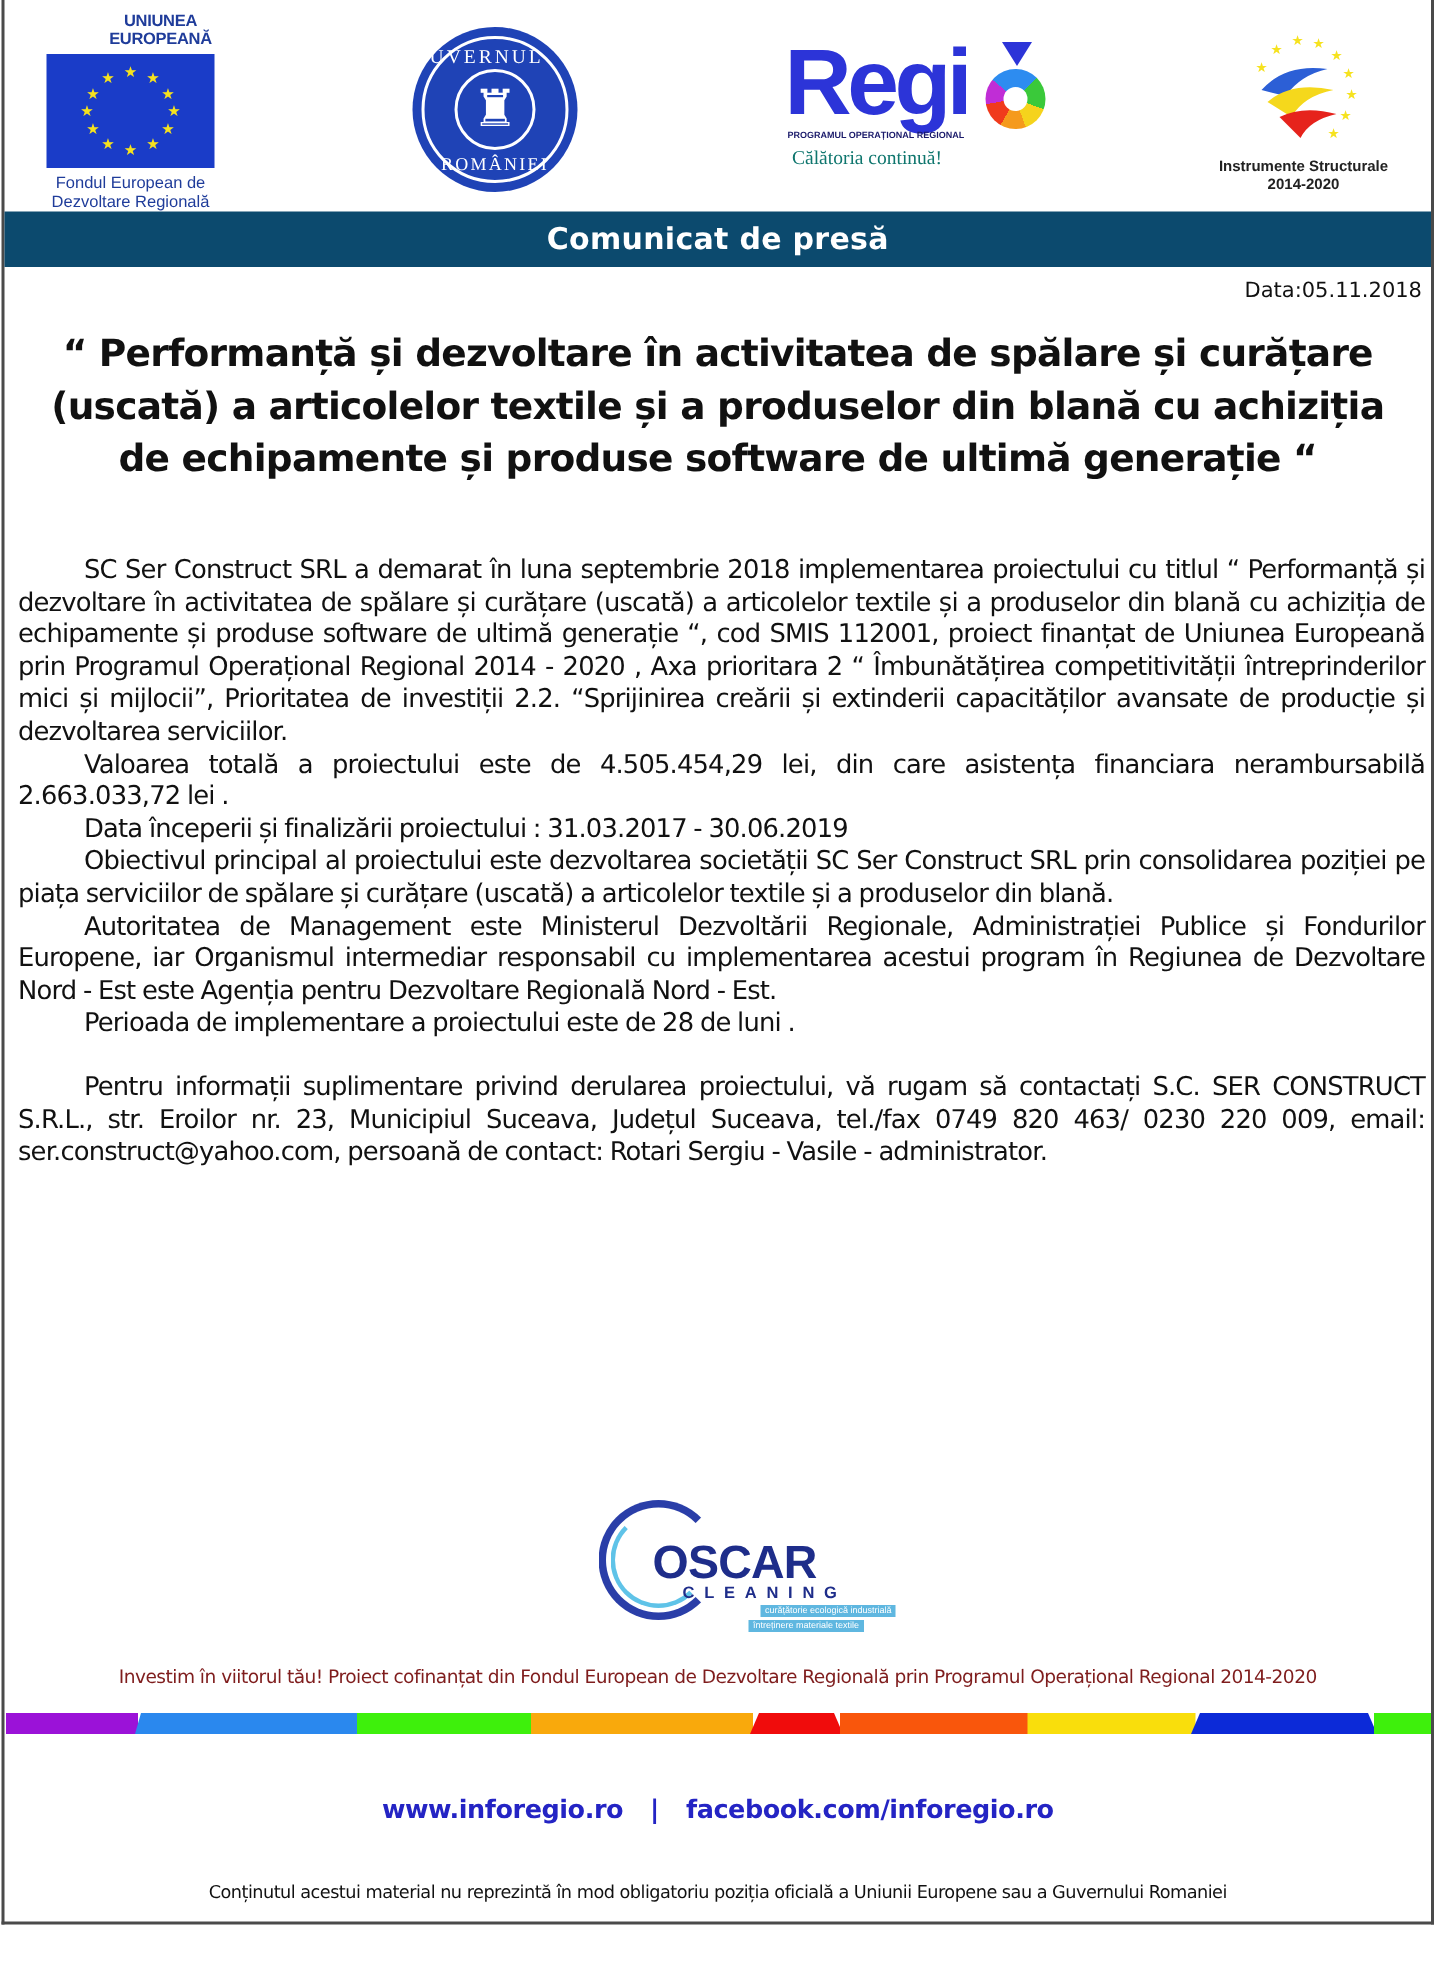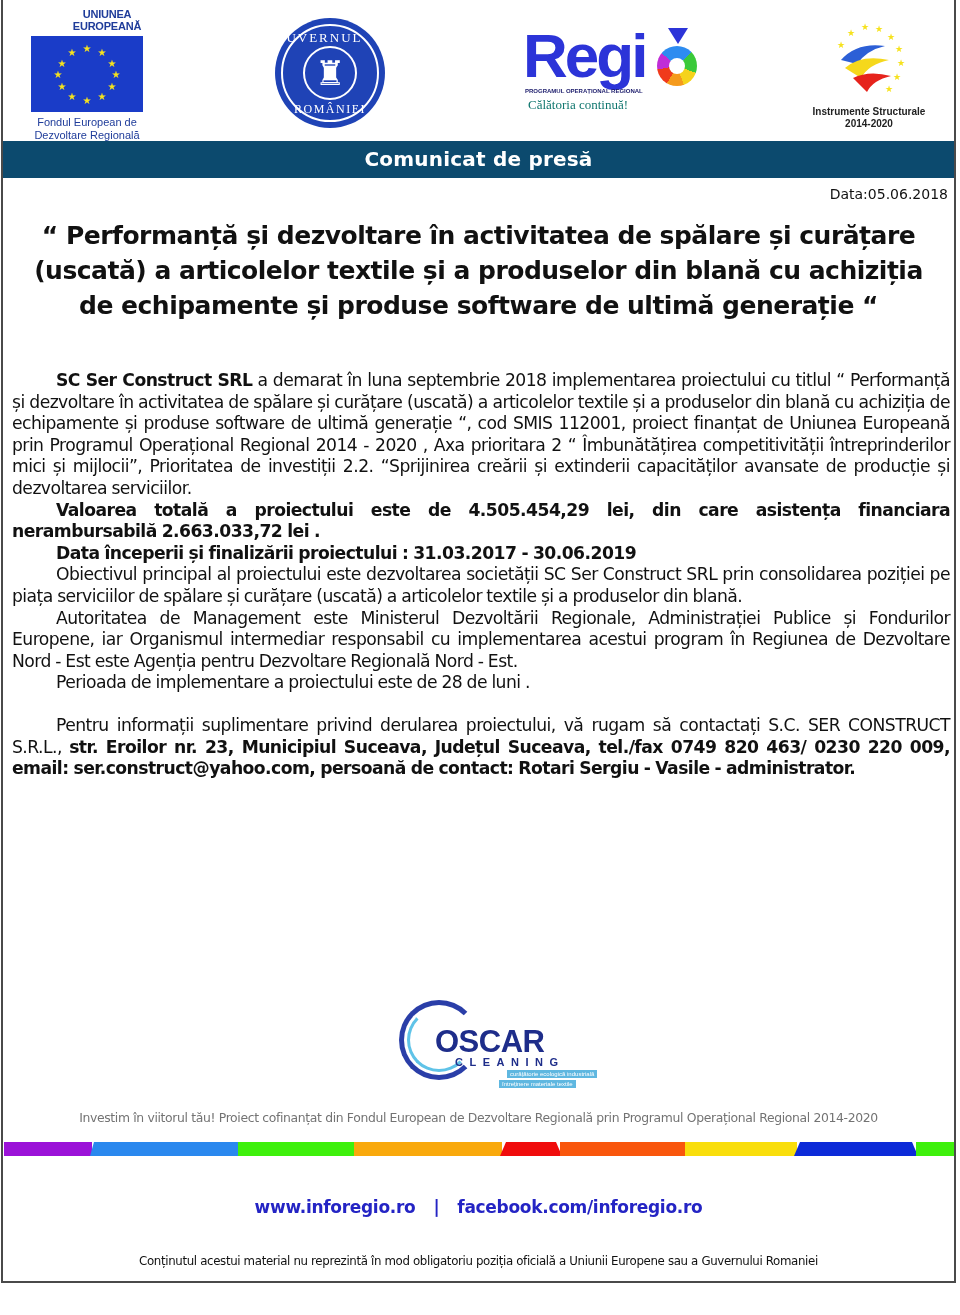--- a/index.html
+++ b/index.html
@@ -45,35 +45,35 @@
     .titlebar .t { display: block; text-align: center; color: #ffffff; font-size: 20px; line-height: 37px; font-weight: bold; letter-spacing: 0.2px; }
 
     .date { position: absolute; right: 6px; top: 186px; font-size: 14px; color: #111; }
 
     
     .headline { position: absolute; left: 20px; top: 218px; width: 911px; text-align: center; font-size: 25px; font-weight: bold; line-height: 35px; color: #111; letter-spacing: -0.5px; }
 
     
     .body { position: absolute; left: 9px; top: 370px; width: 938px; font-size: 17.2px; line-height: 21.6px; color: #111; text-align: justify; letter-spacing: -0.55px; word-spacing: -0.5px; }
     .body p { text-indent: 44px; }
-    .body b { font-weight: bold; }
+    .body b { font-weight: normal; }
     .body .gap { height: 21px; }
 
     
     .oscar { position: absolute; left: 392px; top: 996px; width: 186px; height: 98px; }
     .oscar .ring { position: absolute; left: 4px; top: 4px; width: 80px; height: 80px; border-radius: 50%; border: 5px solid #2a3ea8; border-right-color: transparent; }
     .oscar .ring2 { position: absolute; left: 12px; top: 12px; width: 64px; height: 64px; border-radius: 50%; border: 3px solid #5fc3e8; border-right-color: transparent; border-top-color: transparent; }
     .oscar .word { position: absolute; left: 40px; top: 30px; font-family: "Liberation Sans", sans-serif; font-weight: bold; font-size: 31px; line-height: 32px; color: #1e2d8a; letter-spacing: -0.5px; }
     .oscar .sub { position: absolute; left: 60px; top: 60px; font-family: "Liberation Sans", sans-serif; font-weight: bold; font-size: 11px; letter-spacing: 6.5px; color: #1e2d8a; }
     .oscar .tag1, .oscar .tag2 { position: absolute; height: 8px; background: #5fb7e0; color: #fff; font-family: "Liberation Sans", sans-serif; font-size: 6px; line-height: 8px; padding: 0 3px; white-space: nowrap; }
     .oscar .tag1 { left: 112px; top: 74px; }
     .oscar .tag2 { left: 104px; top: 84px; }
 
     
-    .invest { position: absolute; left: 0; top: 1110px; width: 951px; text-align: center; font-size: 12.4px; color: #737373; letter-spacing: -0.35px; }
+    .invest { position: absolute; left: 0; top: 1110px; width: 951px; text-align: center; font-size: 12.4px; color: #7f1d1d; letter-spacing: -0.35px; }
 
     .colorbar { position: absolute; left: 1px; top: 1142px; width: 950px; height: 14px; }
     .colorbar div { position: absolute; top: 0; height: 14px; }
 
     .links { position: absolute; left: 0; top: 1197px; width: 951px; text-align: center; font-size: 17px; color: #2424c4; font-weight: bold; letter-spacing: -0.3px; }
     .links span { margin: 0 9px; }
 
     .disclaimer { position: absolute; left: 0; top: 1254px; width: 951px; text-align: center; font-size: 11.8px; color: #111; letter-spacing: -0.35px; }
   </style>
 </head>
@@ -138,21 +138,21 @@
       </svg>
       <div class="cap">Instrumente Structurale</div>
       <div class="cap" style="top:108px">2014-2020</div>
     </div>
   </div>
 
   <div class="titlebar">
     <span class="t">Comunicat de presă</span>
   </div>
 
-  <div class="date">Data:05.06.2018</div>
+  <div class="date">Data:05.11.2018</div>
 
   <div class="headline">“ Performanță și dezvoltare în activitatea de spălare și curățare (uscată) a articolelor textile și a produselor din blană cu achiziția de echipamente și produse software de ultimă generație “</div>
 
   <div class="body">
     <p><b>SC Ser Construct SRL</b><span> a demarat în luna septembrie  2018 implementarea proiectului cu titlul “ Performanță și dezvoltare în activitatea de spălare și curățare (uscată) a articolelor textile și a produselor din blană cu achiziția de echipamente și produse software de ultimă generație “, cod SMIS 112001, proiect finanțat de Uniunea Europeană prin Programul Operațional Regional 2014 - 2020 , Axa prioritara 2  “ Îmbunătățirea competitivității întreprinderilor mici și mijlocii”, Prioritatea de investiții 2.2. “Sprijinirea creării și extinderii capacităților avansate de producție și dezvoltarea serviciilor.</span></p>
     <p><b>Valoarea totală a proiectului este de 4.505.454,29 lei, din care asistența financiara nerambursabilă 2.663.033,72 lei .</b></p>
     <p><b>Data începerii și finalizării proiectului : 31.03.2017 - 30.06.2019</b></p>
     <p>Obiectivul principal al proiectului este dezvoltarea societății SC Ser Construct SRL prin consolidarea poziției pe piața serviciilor de spălare și curățare (uscată) a articolelor textile și a produselor din blană.</p>
     <p>Autoritatea de Management este Ministerul Dezvoltării Regionale, Administrației Publice și Fondurilor Europene, iar Organismul intermediar responsabil cu implementarea acestui program în Regiunea de Dezvoltare Nord - Est este Agenția pentru Dezvoltare Regională Nord - Est.</p>
     <p>Perioada de implementare a proiectului este de 28 de luni .</p>

